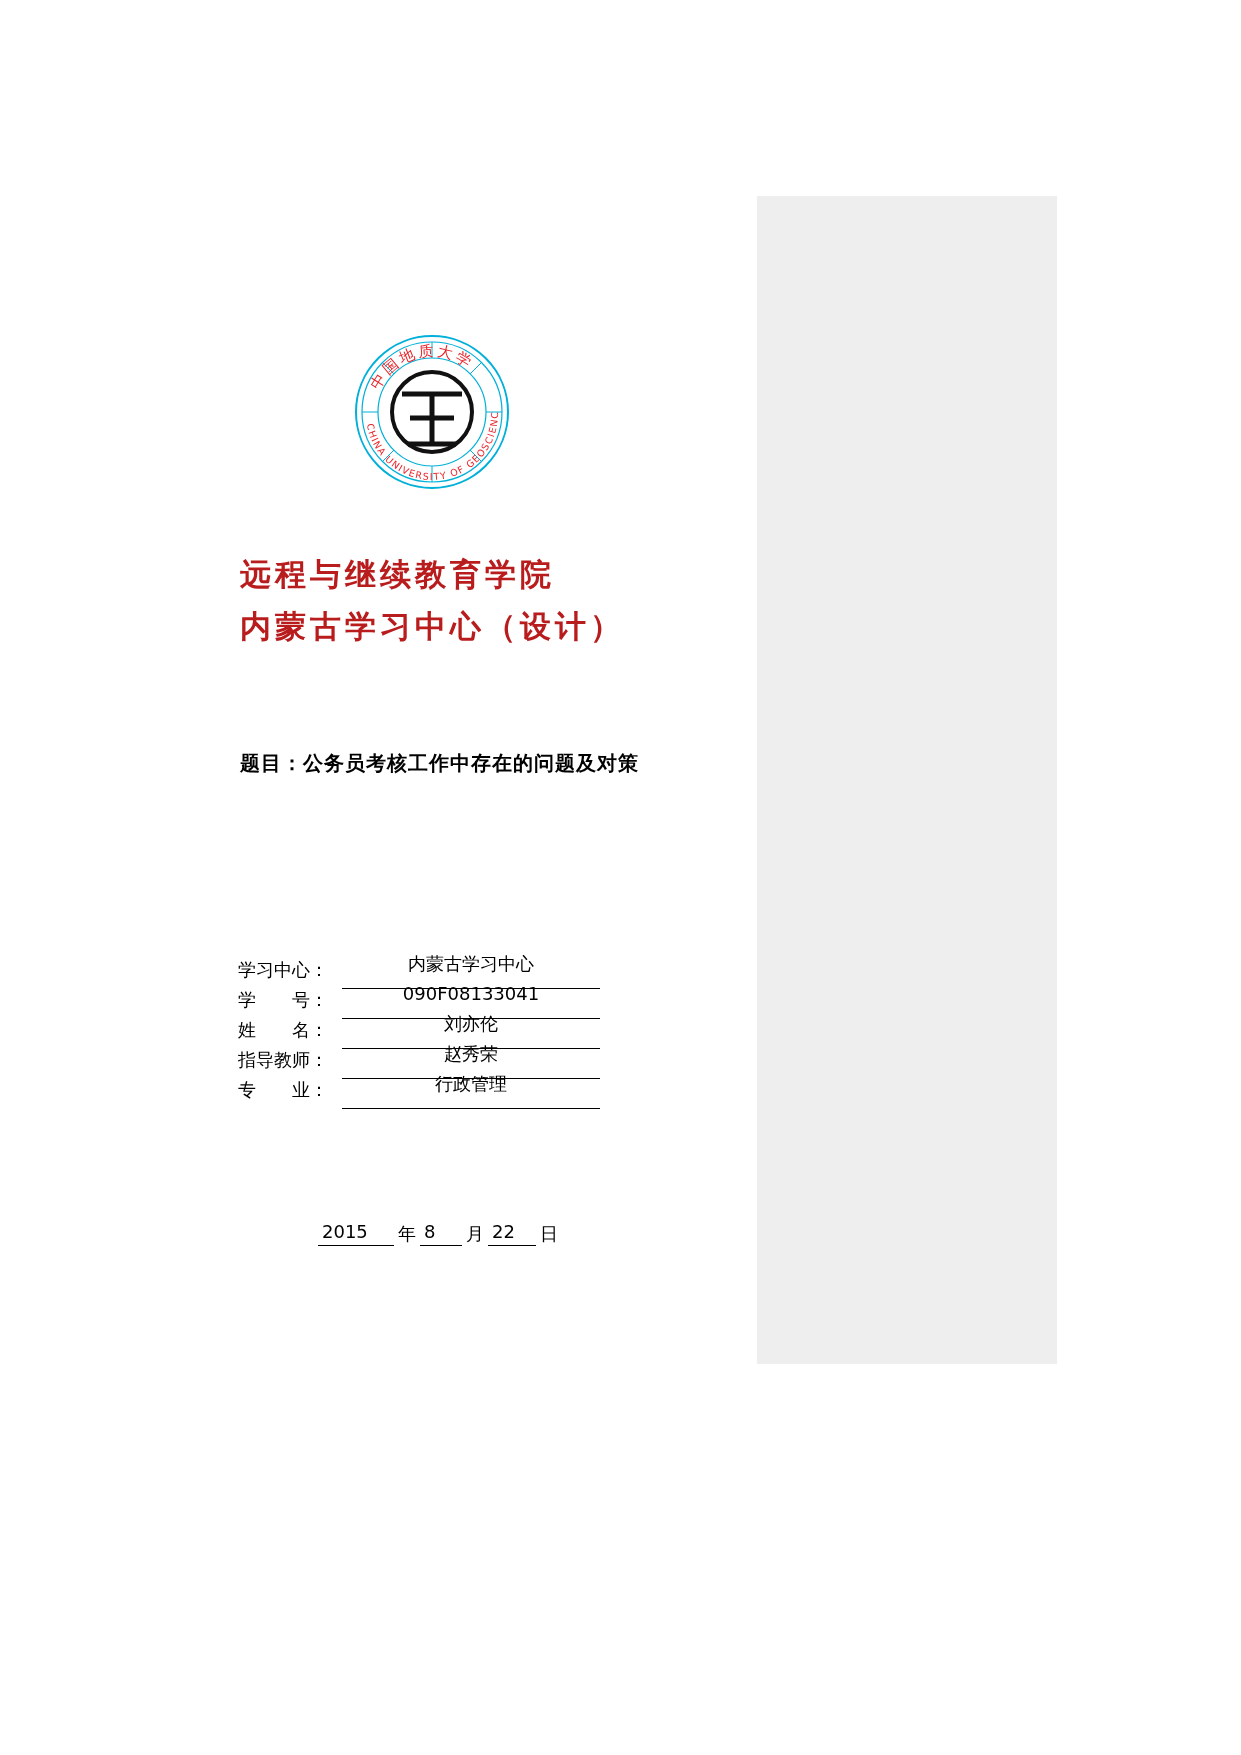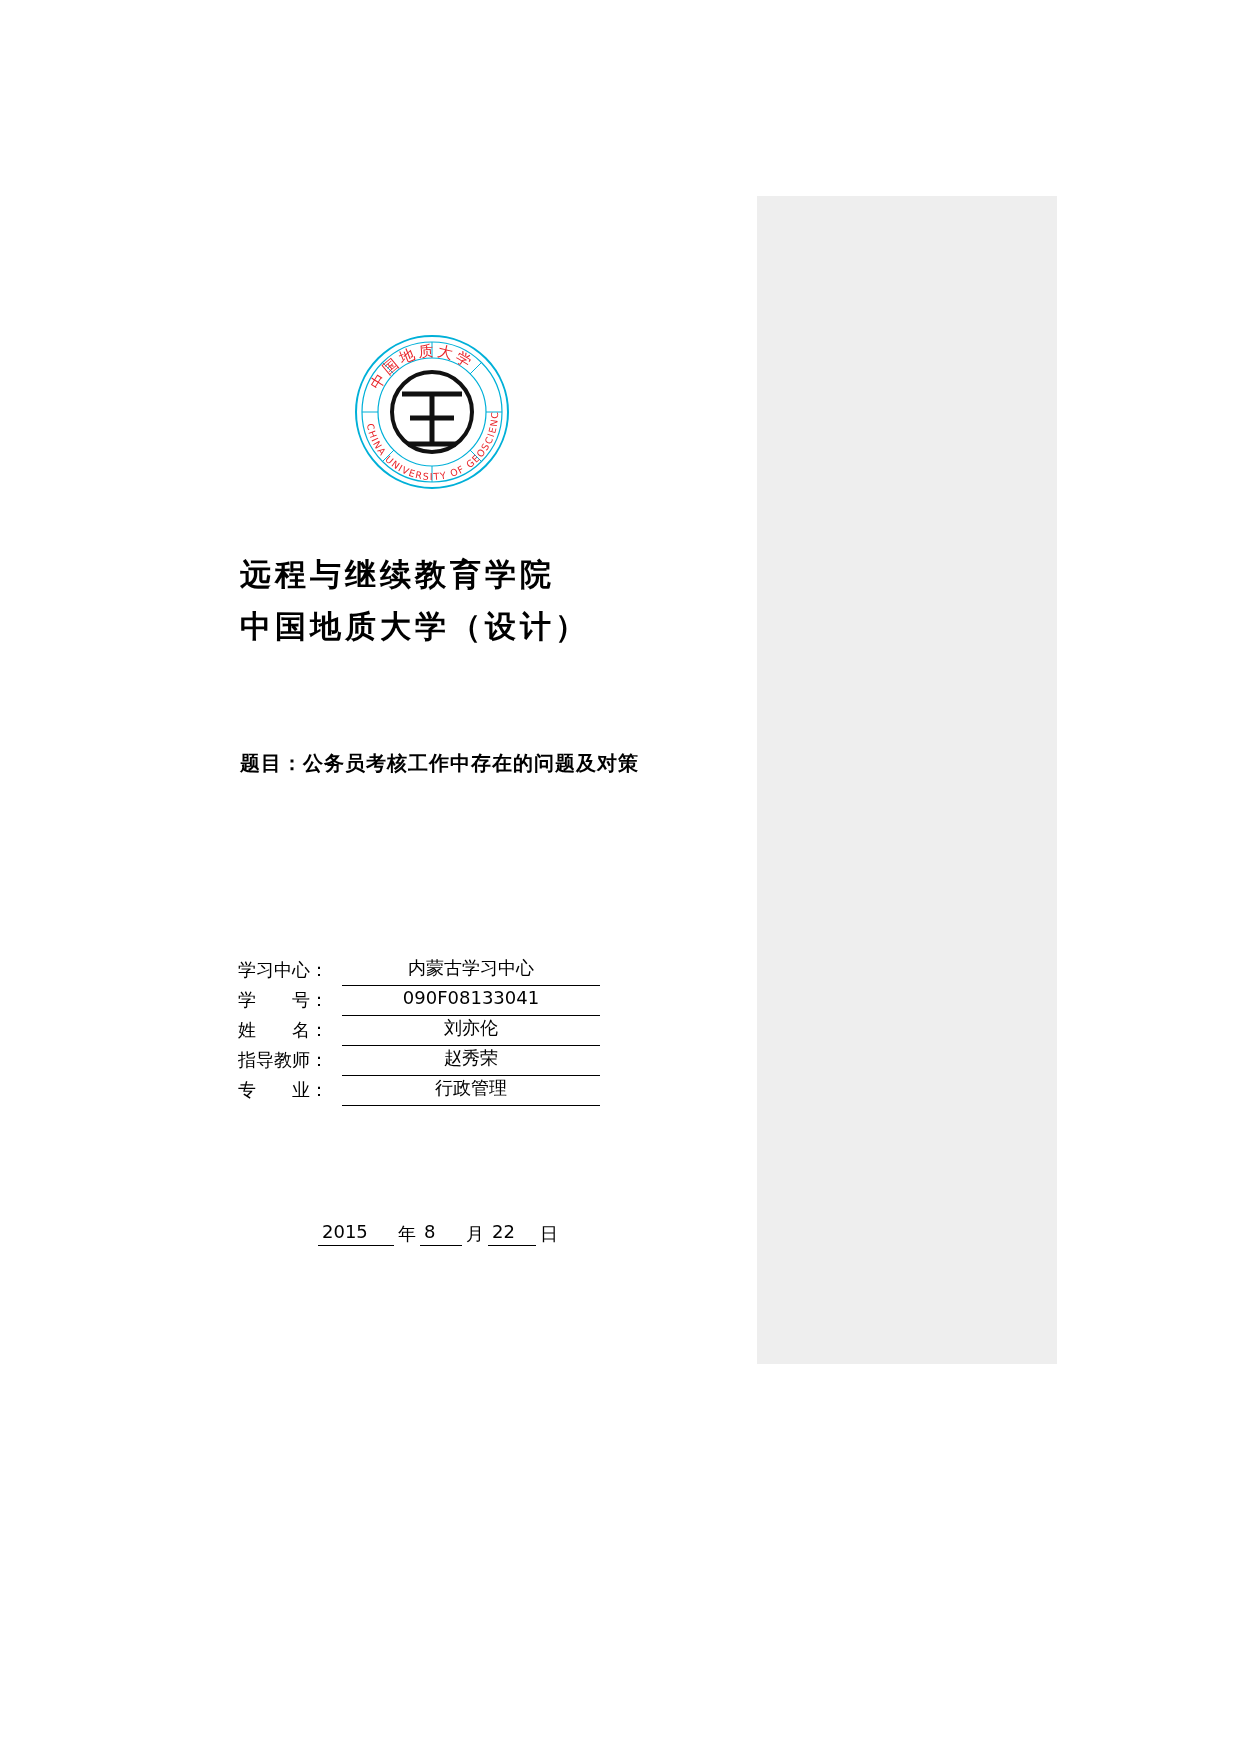--- a/index.html
+++ b/index.html
@@ -46,21 +46,21 @@
   
   .org-title {
     position: absolute;
     left: 240px;
     top: 548px;
     width: 520px;
     font-family: "DejaVu Serif", serif;
     font-size: 31px;
     font-weight: bold;
     letter-spacing: 4px;
-    color: #000000;
+    color: #b91c1c;
     line-height: 52px;
   }
   .org-title .line2 { display: block; }
 
   
   .paper-title {
     position: absolute;
     left: 240px;
     top: 750px;
     width: 700px;
@@ -93,21 +93,21 @@
     font-size: 18px;
     line-height: 26px;
   }
   .info-value {
     flex: 0 0 258px;
     width: 258px;
     border-bottom: 1px solid #000;
     text-align: center;
     font-size: 18px;
     line-height: 26px;
-    padding-bottom: 4px;
+    padding-bottom: 11px;
   }
 
   
   .date-line {
     position: absolute;
     left: 318px;
     top: 1220px;
     font-family: "DejaVu Sans", sans-serif;
     font-size: 18px;
     color: #000;
@@ -171,21 +171,21 @@
         <textPath href="#arcTop" startOffset="13%">中国地质大学</textPath>
       </text>
       <text font-family="DejaVu Sans, sans-serif" font-size="9.5" fill="#e8252a" letter-spacing="1.2">
         <textPath href="#arcBottom" startOffset="5%">CHINA UNIVERSITY OF GEOSCIENCES</textPath>
       </text>
     </svg>
   </div>
 
   <div class="org-title">
     <span>远程与继续教育学院</span>
-    <span class="line2">中国地质大学（设计）</span>
+    <span class="line2">内蒙古学习中心（设计）</span>
   </div>
 
   <div class="paper-title">题目：公务员考核工作中存在的问题及对策</div>
 
   <div class="info-block">
     <div class="info-row">
       <span class="info-label">学习中心：</span>
       <span class="info-value">内蒙古学习中心</span>
     </div>
     <div class="info-row">

